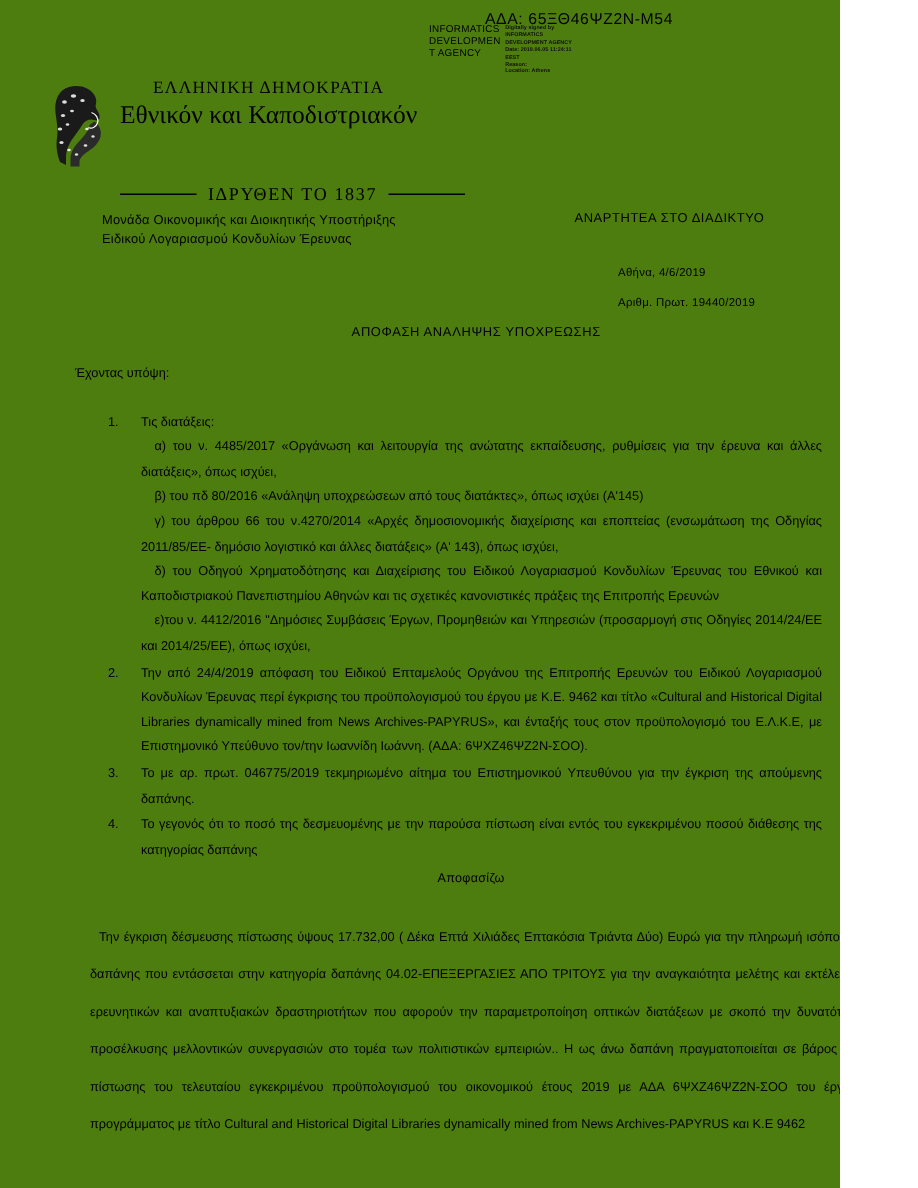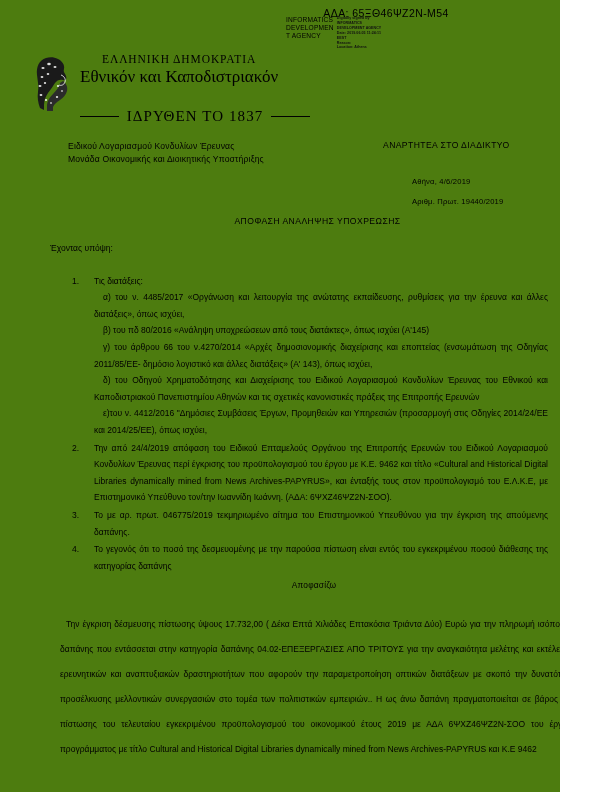--- a/index.html
+++ b/index.html
@@ -82,28 +82,28 @@
     font-family: "Liberation Serif", serif;
     text-align: center;
   }
   .lh-line2, .lh-line3 {
     font-size: 17px;
     line-height: 21px;
     font-family: "Liberation Serif", serif;
   }
   .lh-founded {
     position: absolute;
-    top: 108px;
+    top: 122px;
     left: 80px;
     width: 230px;
     display: flex;
     align-items: center;
     gap: 8px;
     font-family: "Liberation Serif", serif;
-    font-size: 15px;
+    font-size: 12px;
     letter-spacing: 1.1px;
   }
   .lh-founded .rule {
     flex: 1;
     height: 1px;
     background: #000;
   }
 
   
   .dept {
@@ -265,22 +265,22 @@
       <div class="lh-line2">Εθνικόν και Καποδιστριακόν</div>
     </div>
   </div>
   <div class="lh-founded">
     <span class="rule"></span>
     <span>ΙΔΡΥΘΕΝ ΤΟ 1837</span>
     <span class="rule"></span>
   </div>
 
   <div class="dept">
+    <div>Μονάδα Οικονομικής και Διοικητικής Υποστήριξης</div>
     <div>Ειδικού Λογαριασμού Κονδυλίων Έρευνας</div>
-    <div>Μονάδα Οικονομικής και Διοικητικής Υποστήριξης</div>
   </div>
 
   <div class="posted">ΑΝΑΡΤΗΤΕΑ ΣΤΟ ΔΙΑΔΙΚΤΥΟ</div>
   <div class="meta">
     <div>Αθήνα, 4/6/2019</div>
     <div>Αριθμ. Πρωτ. 19440/2019</div>
   </div>
 
   <div class="doc-title">ΑΠΟΦΑΣΗ ΑΝΑΛΗΨΗΣ ΥΠΟΧΡΕΩΣΗΣ</div>
 

